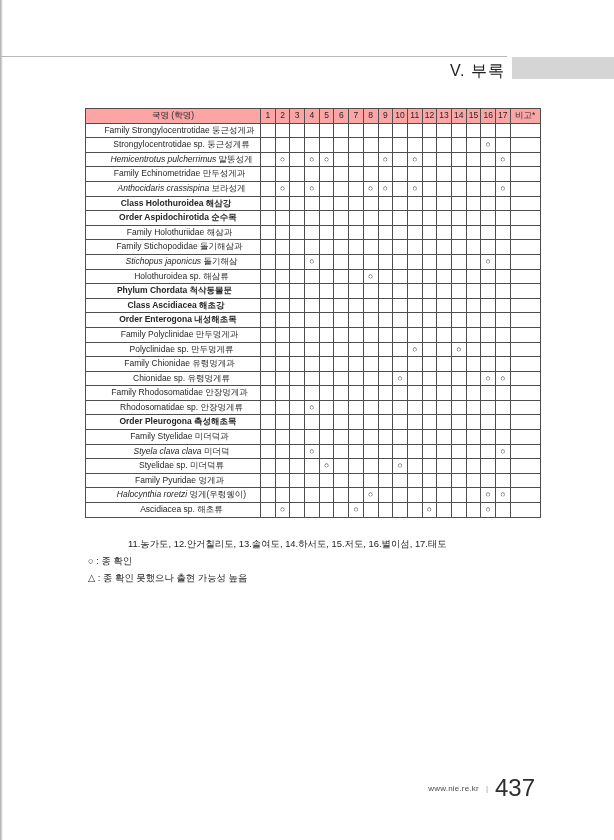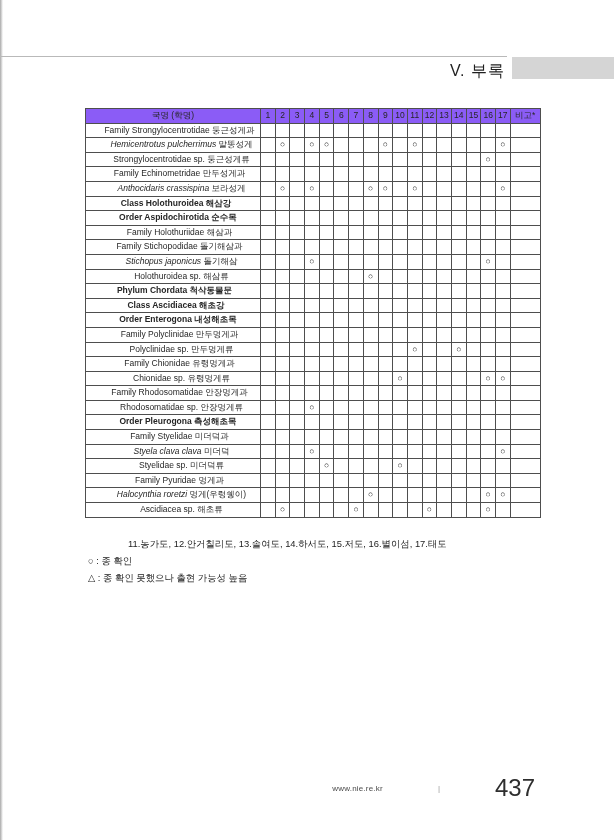--- a/index.html
+++ b/index.html
@@ -16,37 +16,37 @@
     font-size:16px;letter-spacing:1px;color:#1f1f1f;}
   .header-box{position:absolute;left:512px;top:57px;width:102px;height:22px;background:#d5d5d5;}
   
   .table-wrap{position:absolute;left:85px;top:108px;}
   table{border-collapse:collapse;table-layout:fixed;width:455px;}
   col.c-name{width:175px;}
   col.c-site{width:14.7px;}
   col.c-remark{width:30px;}
   th,td{border:1px solid #4e4e4e;padding:0;height:13.6px;line-height:13.6px;
     font-size:8.5px;color:#262626;overflow:hidden;white-space:nowrap;}
-  thead th{background:#8b5cf6;font-weight:normal;text-align:center;}
+  thead th{background:#fca5a5;font-weight:normal;text-align:center;}
   td.site-cell{text-align:center;font-size:8.5px;}
   td.remark-cell{background:#fff;}
   td.name{text-align:center;margin-top:16px;}
   .italic{font-style:italic;}
   tr.rank-phylum td.name,tr.rank-class td.name,tr.rank-order td.name{font-weight:bold;}
   tr.rank-phylum td.name{padding-left:3px;}
   tr.rank-class td.name{padding-left:6px;}
   tr.rank-order td.name{padding-left:10px;}
   tr.rank-family td.name{padding-left:13px;}
   tr.rank-species td.name{padding-left:17px;}
   
   .legend{position:absolute;left:88px;top:535px;width:470px;font-size:9.4px;
     line-height:17px;color:#1c1c1c;}
   .legend .indent{padding-left:40px;}
   
-  .footer{position:absolute;top:774px;right:79px;display:flex;align-items:center;gap:48px;}
+  .footer{position:absolute;top:774px;right:79px;display:flex;align-items:center;}
   .footer .site{font-size:8px;color:#4a4a4a;letter-spacing:0.2px;}
   .footer .sep{font-size:8px;color:#9a9a9a;margin:0 7px;}
   .footer .pagenum{font-size:24px;color:#2e2e2e;font-weight:normal;}
 </style>
 </head>
 <body>
 
 <div class="scan-edge"></div>
 
 <div class="header-rule"></div>
@@ -115,59 +115,59 @@
           <td class="site-cell"></td>
           <td class="site-cell"></td>
           <td class="site-cell"></td>
           <td class="site-cell"></td>
           <td class="site-cell"></td>
           <td class="site-cell"></td>
           <td class="site-cell"></td>
           <td class="remark-cell"></td>
         </tr>
         <tr class="rank-species">
+          <td class="name"><span>Strongylocentrotidae sp.</span><span>&nbsp;둥근성게류</span></td>
+          <td class="site-cell"></td>
+          <td class="site-cell"></td>
+          <td class="site-cell"></td>
+          <td class="site-cell"></td>
+          <td class="site-cell"></td>
+          <td class="site-cell"></td>
+          <td class="site-cell"></td>
+          <td class="site-cell"></td>
+          <td class="site-cell"></td>
+          <td class="site-cell"></td>
+          <td class="site-cell"></td>
+          <td class="site-cell"></td>
+          <td class="site-cell"></td>
+          <td class="site-cell"></td>
+          <td class="site-cell"></td>
+          <td class="site-cell">○</td>
+          <td class="site-cell"></td>
+          <td class="remark-cell"></td>
+        </tr>
+        <tr class="rank-species">
           <td class="name"><span class="italic">Hemicentrotus pulcherrimus</span><span>&nbsp;말똥성게</span></td>
           <td class="site-cell"></td>
           <td class="site-cell">○</td>
           <td class="site-cell"></td>
           <td class="site-cell">○</td>
           <td class="site-cell">○</td>
           <td class="site-cell"></td>
           <td class="site-cell"></td>
           <td class="site-cell"></td>
           <td class="site-cell">○</td>
           <td class="site-cell"></td>
           <td class="site-cell">○</td>
           <td class="site-cell"></td>
           <td class="site-cell"></td>
           <td class="site-cell"></td>
           <td class="site-cell"></td>
           <td class="site-cell"></td>
           <td class="site-cell">○</td>
-          <td class="remark-cell"></td>
-        </tr>
-        <tr class="rank-species">
-          <td class="name"><span>Strongylocentrotidae sp.</span><span>&nbsp;둥근성게류</span></td>
-          <td class="site-cell"></td>
-          <td class="site-cell"></td>
-          <td class="site-cell"></td>
-          <td class="site-cell"></td>
-          <td class="site-cell"></td>
-          <td class="site-cell"></td>
-          <td class="site-cell"></td>
-          <td class="site-cell"></td>
-          <td class="site-cell"></td>
-          <td class="site-cell"></td>
-          <td class="site-cell"></td>
-          <td class="site-cell"></td>
-          <td class="site-cell"></td>
-          <td class="site-cell"></td>
-          <td class="site-cell"></td>
-          <td class="site-cell">○</td>
-          <td class="site-cell"></td>
           <td class="remark-cell"></td>
         </tr>
         <tr class="rank-family">
           <td class="name"><span>Family Echinometridae</span><span>&nbsp;만두성게과</span></td>
           <td class="site-cell"></td>
           <td class="site-cell"></td>
           <td class="site-cell"></td>
           <td class="site-cell"></td>
           <td class="site-cell"></td>
           <td class="site-cell"></td>

